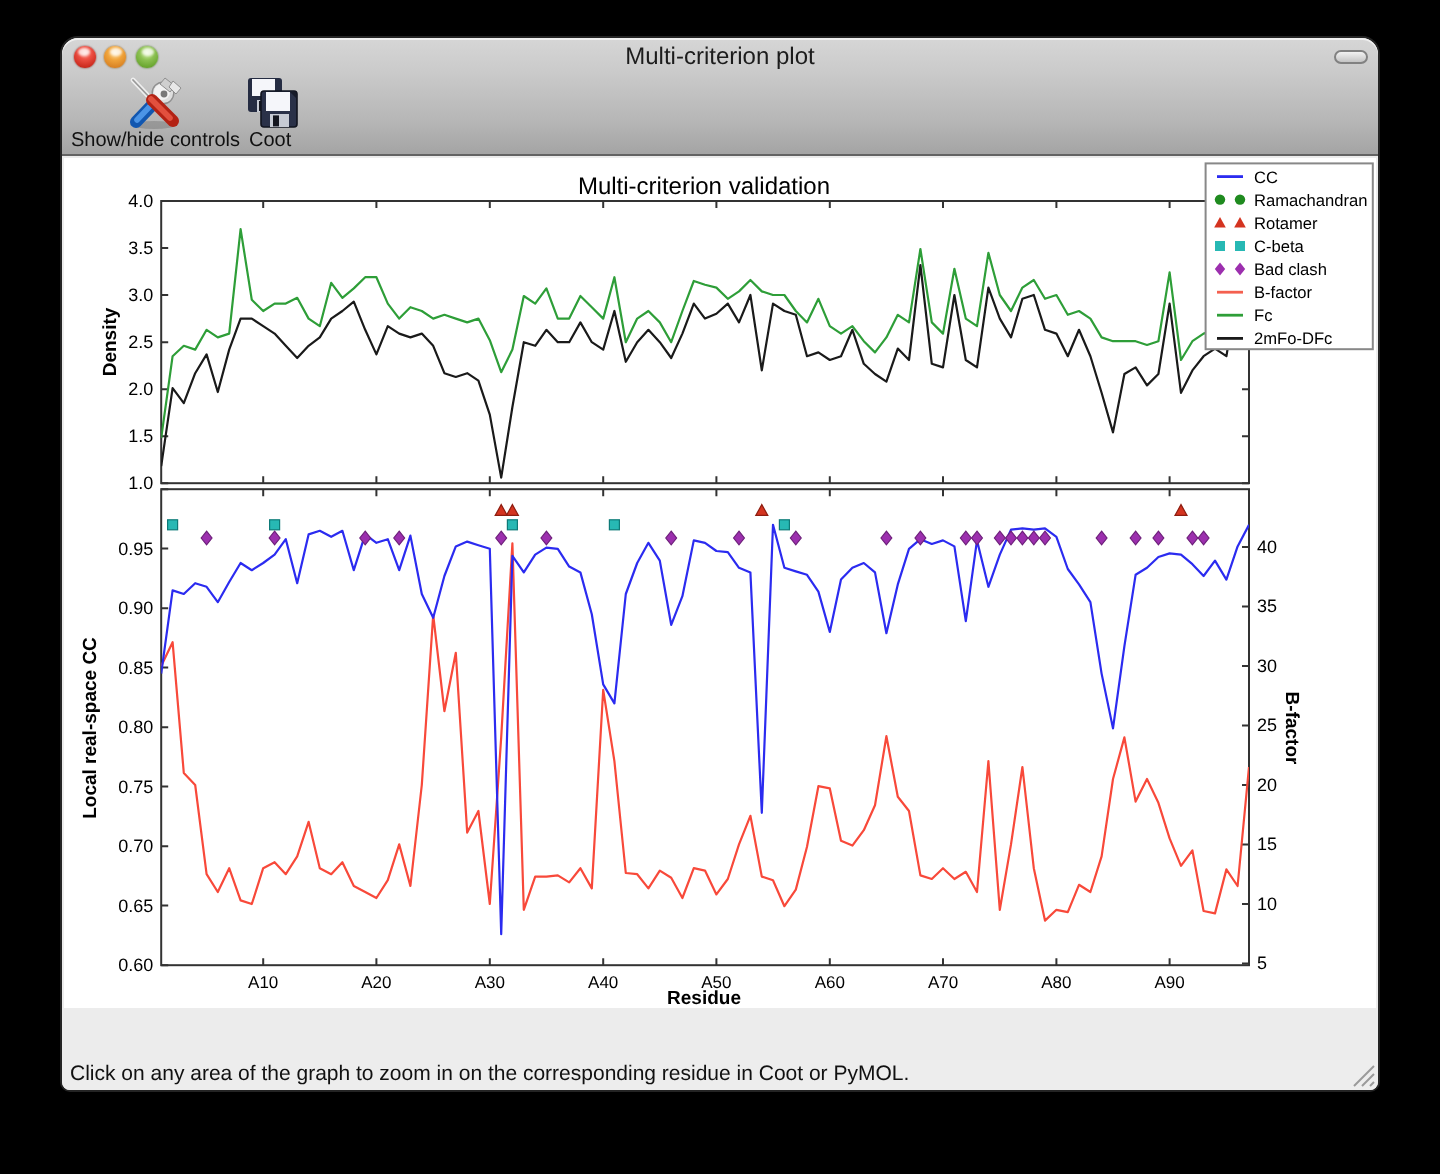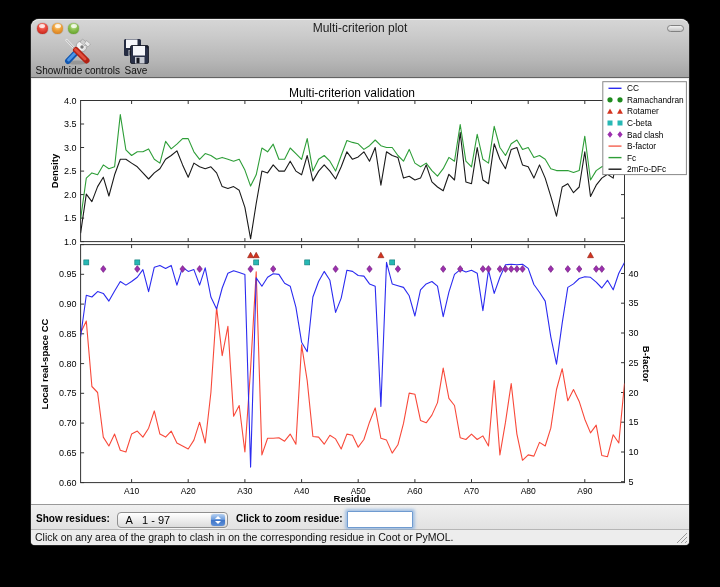--- a/index.html
+++ b/index.html
@@ -84,34 +84,25 @@
         <rect x="6.5" y="12.5" width="2.5" height="5" fill="#14161f"></rect>
       </g>
       <g>
         <rect x="7.5" y="7.5" width="18" height="18" rx="1.5" fill="#2a3148" stroke="#11141f" stroke-width="0.8"></rect>
         <path d="M10 8 h12 v9.5 h-12 Z" fill="#f5f6fa"></path>
         <path d="M22 8 h3 v3 Z" fill="#171b29"></path>
         <rect x="12" y="19" width="9.5" height="6.5" fill="#c7cbd4"></rect>
         <rect x="13.5" y="19.7" width="3" height="5.5" fill="#14161f"></rect>
       </g>
     </svg>
-    <span class="tblabel" style="left:93.5px">Save</span>
+    <span class="tblabel" style="left:93.5px">Coot</span>
   </div>
   <div id="content"></div>
-  <div id="ctrlbar">
-    <span class="lab" style="left:5px">Show residues:</span>
-    <div id="dropdown">
-        <span class="txt">A&nbsp;&nbsp;&nbsp;1 - 97</span>
-        <div id="stepper"></div>
-      </div>
-    <span class="lab" style="left:205px">Click to zoom residue:</span>
-    <div id="zoominput"></div>
-  </div>
   <div id="statusbar">
-    <span id="statustext">Click on any area of the graph to clash in on the corresponding residue in Coot or PyMOL.</span>
+    <span id="statustext">Click on any area of the graph to zoom in on the corresponding residue in Coot or PyMOL.</span>
     <svg id="grip" width="12" height="12">
         <path d="M11 1 L1 11 M11 5 L5 11 M11 9 L9 11" stroke="#9a9a9a" stroke-width="1"></path>
       </svg>
   </div>
 </div>
 <div id="figwrap" style="position:absolute;left:0;top:0;">
 <svg width="656" height="425" viewBox="32 79 656 425" style="position:absolute;left:32px;top:79px;">
 <rect x="32" y="79" width="656" height="425" fill="#ffffff"></rect>
 <rect x="80.6" y="100.5" width="543.9" height="141.1" fill="none" stroke="#333333" stroke-width="1"></rect>
 <rect x="80.6" y="244.6" width="543.9" height="238.00000000000003" fill="none" stroke="#333333" stroke-width="1"></rect>

